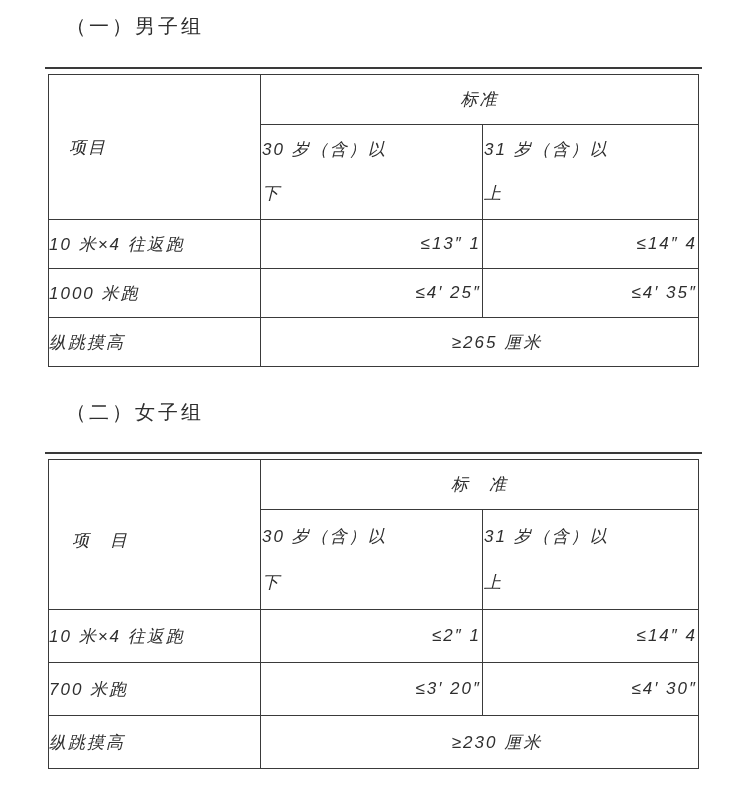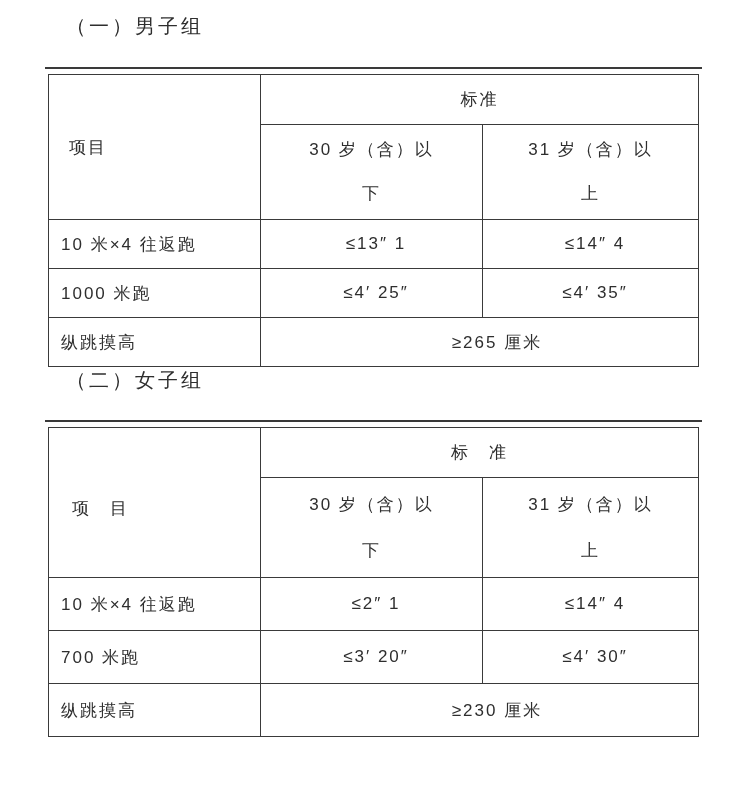--- a/index.html
+++ b/index.html
@@ -31,48 +31,48 @@
     color: var(--text);
   }
   .table-block {
     margin-left: 45px;
     width: 657px;
     border-top: 2.5px solid var(--border);
     padding-top: 5px;
   }
   .table-block.men { margin-top: 27px; }
   .table-block.women { margin-top: 26px; }
-  .section-heading.women-h { }
+  .section-heading.women-h { margin-top: 32px; }
   table.spec-table {
     border-collapse: collapse;
     table-layout: fixed;
     width: 650px;
     margin-left: 3px;
   }
   table.spec-table td {
     border: 1.5px solid var(--border);
     font-size: 17px;
     letter-spacing: 2px;
     color: var(--text);
     vertical-align: middle;
     overflow: hidden;
+    font-style: italic;
   }
   
   col.c1 { width: 212px; }
   col.c2 { width: 222px; }
   col.c3 { width: 216px; }
 
   
   td.std-head {
     height: 50px;
     text-align: center;
     letter-spacing: 2px;
   }
   td.age-head {
-    text-align: center;
     white-space: pre-line;
     vertical-align: middle;
     margin-left: 47px;
   }
   .men td.age-head { height: 95px; line-height: 44px; }
   .women td.age-head { height: 100px; line-height: 46px; }
 
   td.item-head-men {
     vertical-align: middle;
     padding-left: 20px;
@@ -85,24 +85,24 @@
     text-align: left;
     letter-spacing: 2px;
     margin-left: 44px;
   }
 
   
   .men td.d { height: 49px; }
   .women td.d { height: 53px; }
   td.item-cell {
     text-align: left;
-    padding-left: 12px;
+    padding-left: 0;
   }
   td.val {
-    text-align: center;
+    text-align: right;
     padding-left: 10px;
     letter-spacing: 1.5px;
   }
   td.val-merged {
     text-align: center;
     letter-spacing: 1.5px;
     padding-left: 36px;
   }
 </style>
 </head>

